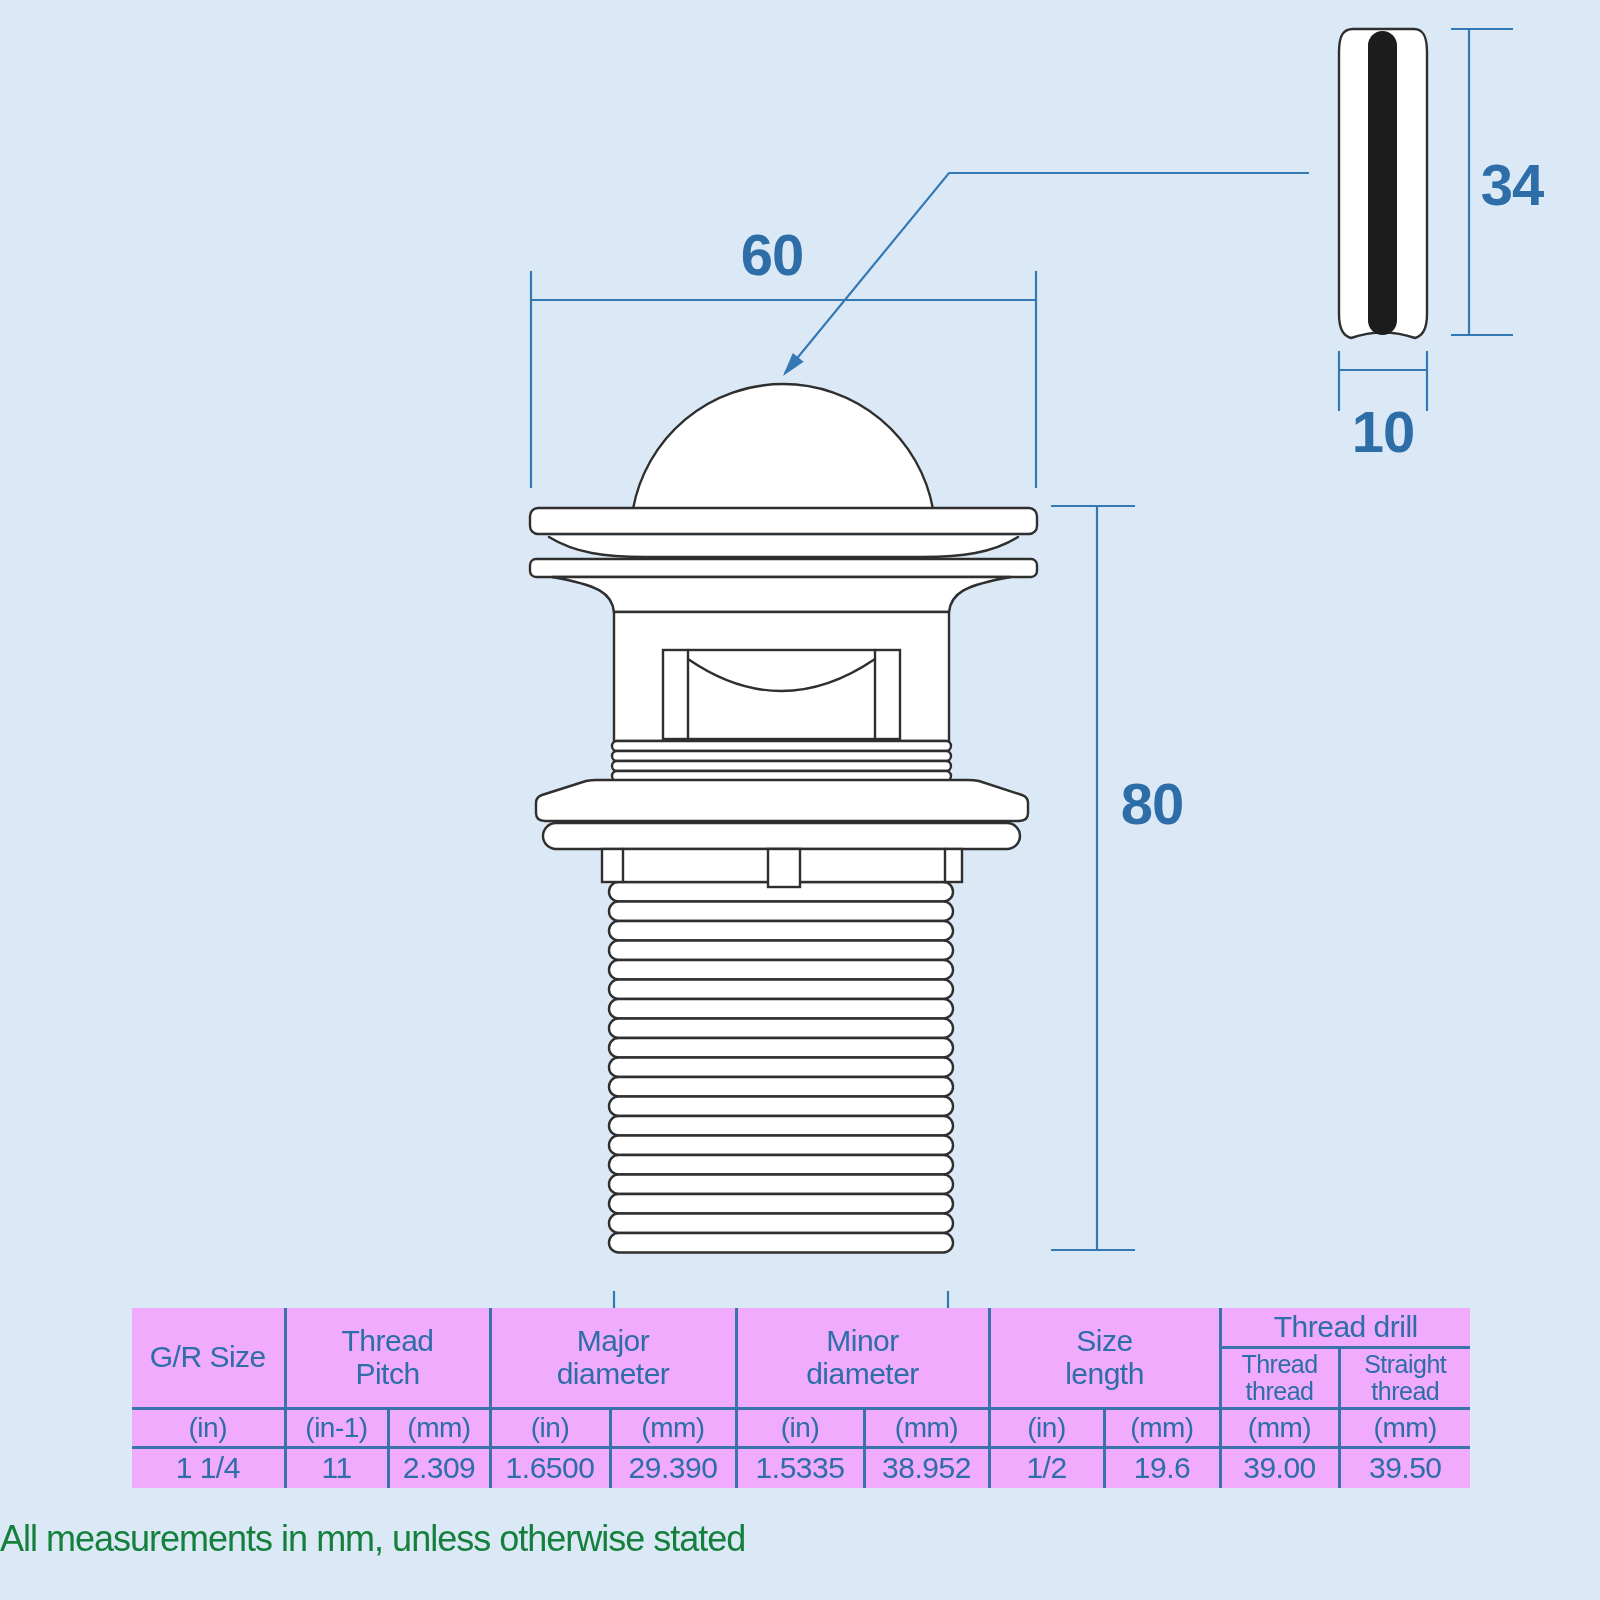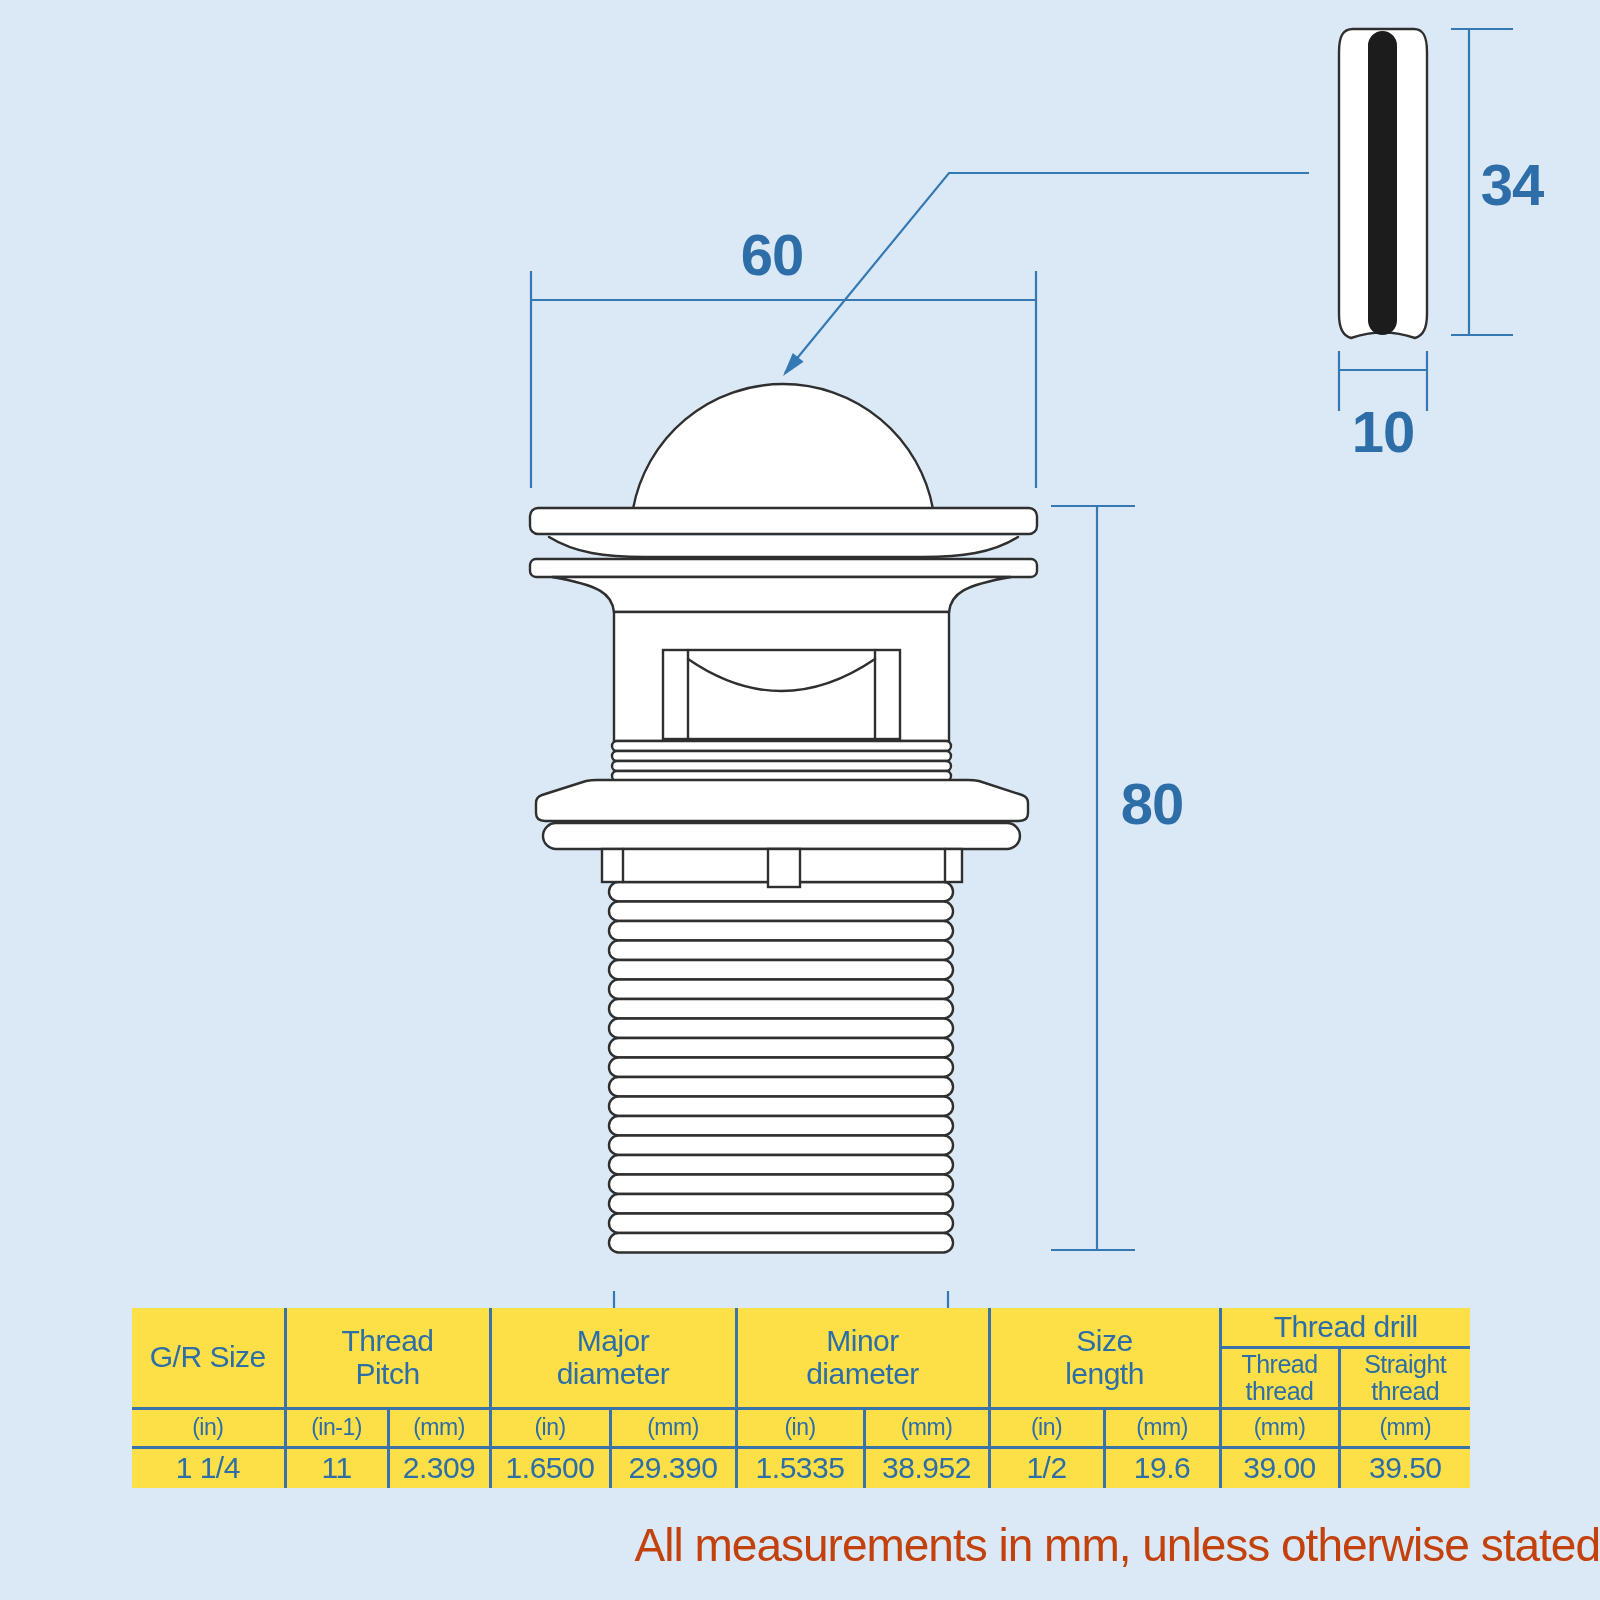--- a/index.html
+++ b/index.html
@@ -11,42 +11,42 @@
   }
   #drawing{position:absolute;left:0;top:0;}
   .dimtext{
     fill:#2d6da8;
     font-family:"Liberation Sans",sans-serif;
     font-size:58px;font-weight:bold;letter-spacing:-1px;
   }
   
   #spec-panel{
     position:absolute;left:132px;top:1308px;width:1338px;height:180px;
-    background:#fde047;
+    background:#f0abfc;
   }
   table.spec{
     border-collapse:collapse;table-layout:fixed;
     width:1338px;height:180px;
     color:#2d6da8;
   }
   table.spec th,table.spec td{
     margin:0;padding:0;text-align:center;vertical-align:middle;
     font-weight:normal;overflow:hidden;
   }
   .ghead{font-size:30px;font-weight:bold;line-height:1.12;white-space:pre-line;letter-spacing:-0.5px;}
   .sub{font-size:25px;font-weight:bold;line-height:1.08;white-space:pre-line;letter-spacing:-0.5px;}
-  .unit{font-size:23px;font-weight:bold;letter-spacing:-0.5px;}
+  .unit{font-size:28px;font-weight:bold;letter-spacing:-0.5px;}
   .val{font-size:30px;letter-spacing:-0.5px;}
   .bl{border-left:3px solid #3a72ab;}
   .hline{border-bottom:3px solid #3a72ab;}
   
   #footer-note{
     position:absolute;left:0;top:1518px;width:1600px;
-    text-align:right;color:#c2410c;
-    font-size:46px;letter-spacing:-1px;
+    text-align:left;color:#15803d;
+    font-size:36px;letter-spacing:-1px;
   }
 </style>
 </head>
 <body>
 
 <svg id="drawing" width="1600" height="1600" viewBox="0 0 1600 1600">
   <g stroke="#2f2f2f" stroke-width="2.4" fill="none" stroke-linecap="round">
 
     <path d="M 633,509 A 152.5 152.5 0 0 1 933,509" fill="#ffffff"></path>
 

